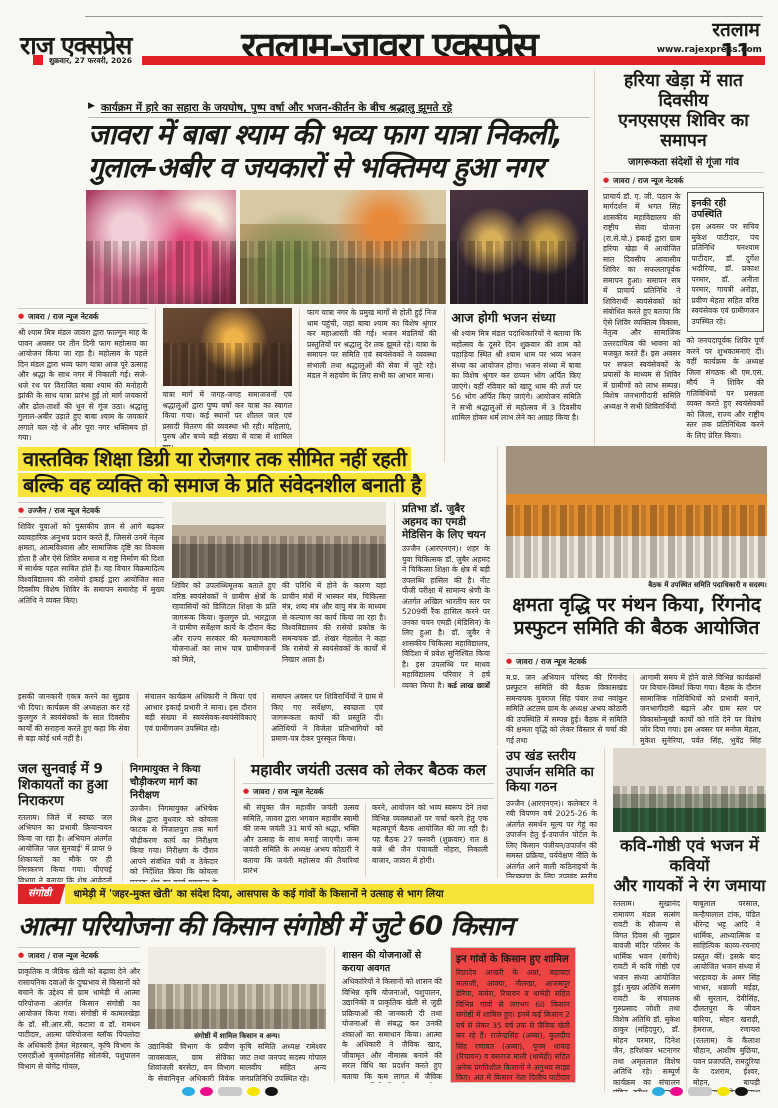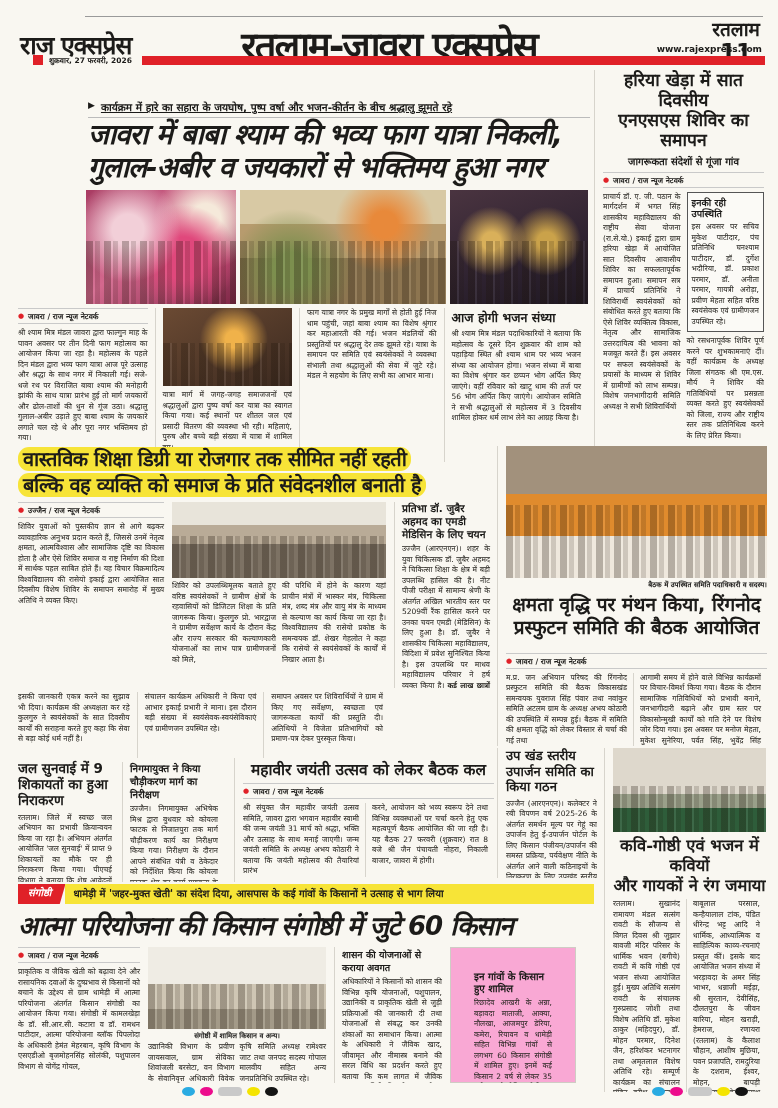--- a/index.html
+++ b/index.html
@@ -61,21 +61,21 @@
   .nss .sub { font-size:10px; font-weight:800; text-align:center; margin:3px 0 4px; }
   .nss-cols { display:flex; gap:6px; margin-top:2px; }
   .nss-cols .c { flex:1; }
   .side-box { border:1px solid #555; padding:4px; margin-bottom:4px; background:#fbfaf6; }
   .side-box .bt { font-size:9.5px; font-weight:900; line-height:1.2; margin-bottom:3px; }
   .sec-title { font-size:10px; font-weight:900; margin:6px 0 3px; }
 
   
   .edu { position:absolute; left:18px; top:446px; width:474px; height:312px; overflow:hidden; }
   .hl-yellow { font-size:20px; line-height:1.3; font-weight:900; letter-spacing:-0.5px; }
-  .hl-yellow span { background:#f7e437; padding:0 5px;border-radius:11px; }
+  .hl-yellow span { background:#f7e437; padding:0 5px; }
   .edu-grid { display:flex; gap:8px; margin-top:4px; height:186px; overflow:hidden; }
   .edu-c1 { width:146px; flex:none; }
   .edu-mid { width:214px; flex:none; }
   .edu-mini { display:flex; gap:6px; margin-top:3px; }
   .edu-mini .c { flex:1; }
   .edu-bottom { display:flex; margin-top:4px; height:94px; overflow:hidden; width:372px; }
   .zub { width:96px; flex:none; border-left:1px solid #d7d4cc; padding-left:7px; }
   .zub h3 { font-size:10.5px; font-weight:900; line-height:1.25; margin-bottom:3px; }
   .boldlead { font-weight:900; }
 
@@ -109,21 +109,21 @@
   .atma-label { background:#e02128; color:#fff; font-size:10px; font-weight:900; font-style:italic; padding:1px 14px 0 10px; clip-path:polygon(0 0, 100% 0, 88% 100%, 0 100%); }
   .atma-strip { flex:1; background:#f7e437; font-size:10px; font-weight:800; padding:2px 8px 0; white-space:nowrap; overflow:hidden; }
   .hl-atma { font-size:26px; font-weight:900; font-style:italic; letter-spacing:-1px; margin:2px 0 4px; }
   .atma-grid { display:flex; gap:8px; height:136px; overflow:hidden; }
   .atma-c1 { width:122px; flex:none; }
   .atma-mid { width:178px; flex:none; }
   .atma-mid .ph { width:100%; height:82px; }
   .atma-mini { display:flex; gap:5px; }
   .atma-mini .c { flex:1; }
   .atma-c3 { width:108px; flex:none; border-left:1px solid #d7d4cc; padding-left:7px; }
-  .gray-box { width:126px; flex:none; background:#f9a8d4; border:1px solid #cfccc4; padding:23px; }
+  .gray-box { width:126px; flex:none; background:#ef4444; border:1px solid #cfccc4; padding:5px; }
   .gray-box .bt { font-size:10px; font-weight:900; line-height:1.2; margin-bottom:3px; }
 
   
   .dots { position:absolute; display:flex; align-items:center; gap:5px; }
   .dots-left { left:182px; top:1087px; }
   .dots-right { left:652px; top:1087px; }
   .d { width:13px; height:9px; border-radius:50%; }
   .d-c { background:#2aabe2; } .d-m { background:#ec0c8c; }
   .d-g { width:24px; border-radius:4px; background:#c9c9c9; }
   .d-y { background:#f4e400; } .d-k { background:#141414; }
@@ -193,21 +193,21 @@
     </div>
     <div class="nss-cols">
       <div class="c">
         <p class="p">प्राचार्य डॉ. ए. जी. पठान के मार्गदर्शन में भगत सिंह शासकीय महाविद्यालय की राष्ट्रीय सेवा योजना (रा.से.यो.) इकाई द्वारा ग्राम हरिया खेड़ा में आयोजित सात दिवसीय आवासीय शिविर का सफलतापूर्वक समापन हुआ। समापन सत्र में प्राचार्य प्रतिनिधि ने शिविरार्थी स्वयंसेवकों को संबोधित करते हुए बताया कि ऐसे शिविर व्यक्तित्व विकास, नेतृत्व और सामाजिक उत्तरदायित्व की भावना को मजबूत करते हैं। इस अवसर पर सफल स्वयंसेवकों के प्रयासों के माध्यम से शिविर में ग्रामीणों को लाभ सम्पन्न। विशेष जनभागीदारी समिति अध्यक्ष ने सभी शिविरार्थियों</p>
       </div>
       <div class="c">
         <div class="side-box">
           <div class="bt">इनकी रही उपस्थिति</div>
           <p class="p">इस अवसर पर सचिव मुकेश पाटीदार, पंच प्रतिनिधि घनश्याम पाटीदार, डॉ. दुर्गेश भदौरिया, डॉ. प्रकाश परमार, डॉ. अनीता परमार, गायत्री अरोड़ा, प्रवीण मेहता सहित वरिष्ठ स्वयंसेवक एवं ग्रामीणजन उपस्थित रहे।</p>
         </div>
-        <p class="p">को रसधनापूर्वक शिविर पूर्ण करने पर शुभकामनाएं दीं। वहीं कार्यक्रम के अध्यक्ष जिला संगठक श्री एम.एस. मौर्य ने शिविर की गतिविधियों पर प्रसन्नता व्यक्त करते हुए स्वयंसेवकों को जिला, राज्य और राष्ट्रीय स्तर तक प्रतिनिधित्व करने के लिए प्रेरित किया।</p>
+        <p class="p">को जनपदापूर्वक शिविर पूर्ण करने पर शुभकामनाएं दीं। वहीं कार्यक्रम के अध्यक्ष जिला संगठक श्री एम.एस. मौर्य ने शिविर की गतिविधियों पर प्रसन्नता व्यक्त करते हुए स्वयंसेवकों को जिला, राज्य और राष्ट्रीय स्तर तक प्रतिनिधित्व करने के लिए प्रेरित किया।</p>
       </div>
     </div>
     <div class="sec-title">शिविर में दिए जनजागृति के संदेश -</div>
 
   </div>
 
   <div class="edu">
     <div class="hl-yellow">
       <div><span>वास्तविक शिक्षा डिग्री या रोजगार तक सीमित नहीं रहती</span></div>
       <div><span>बल्कि वह व्यक्ति को समाज के प्रति संवेदनशील बनाती है</span></div>

